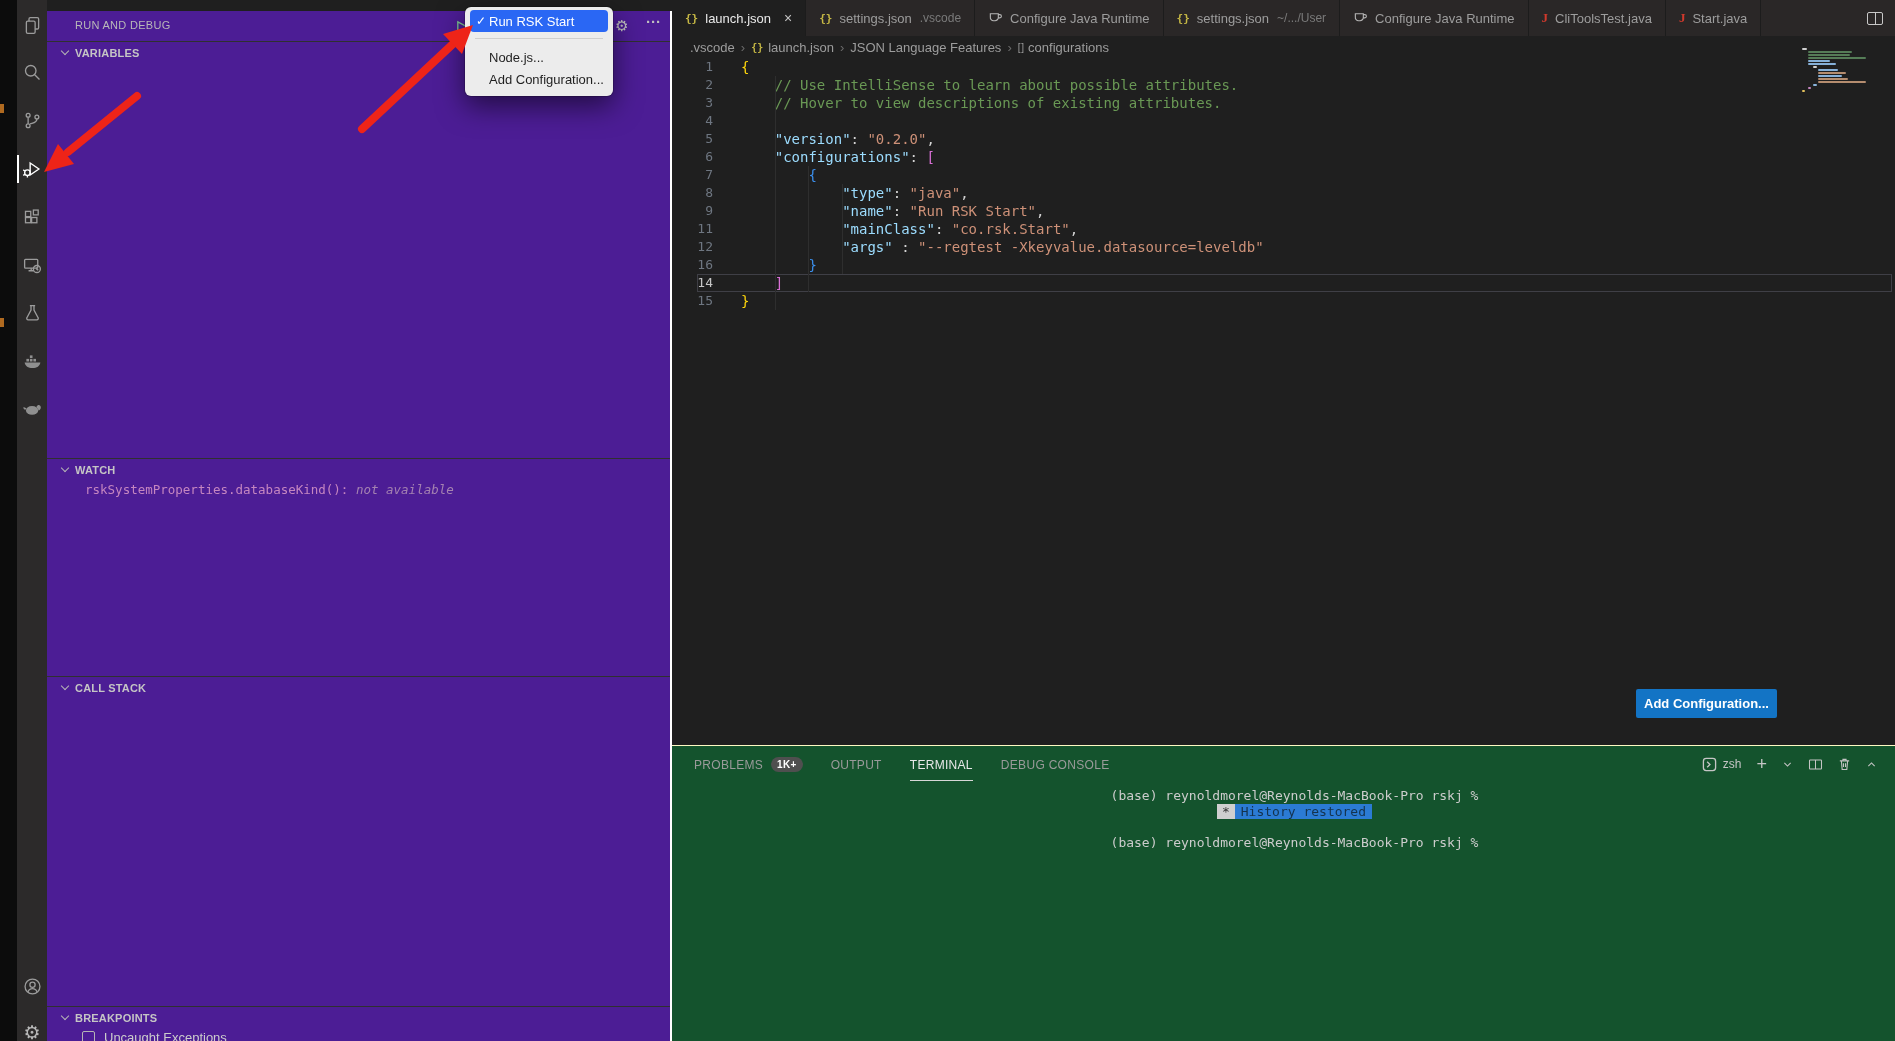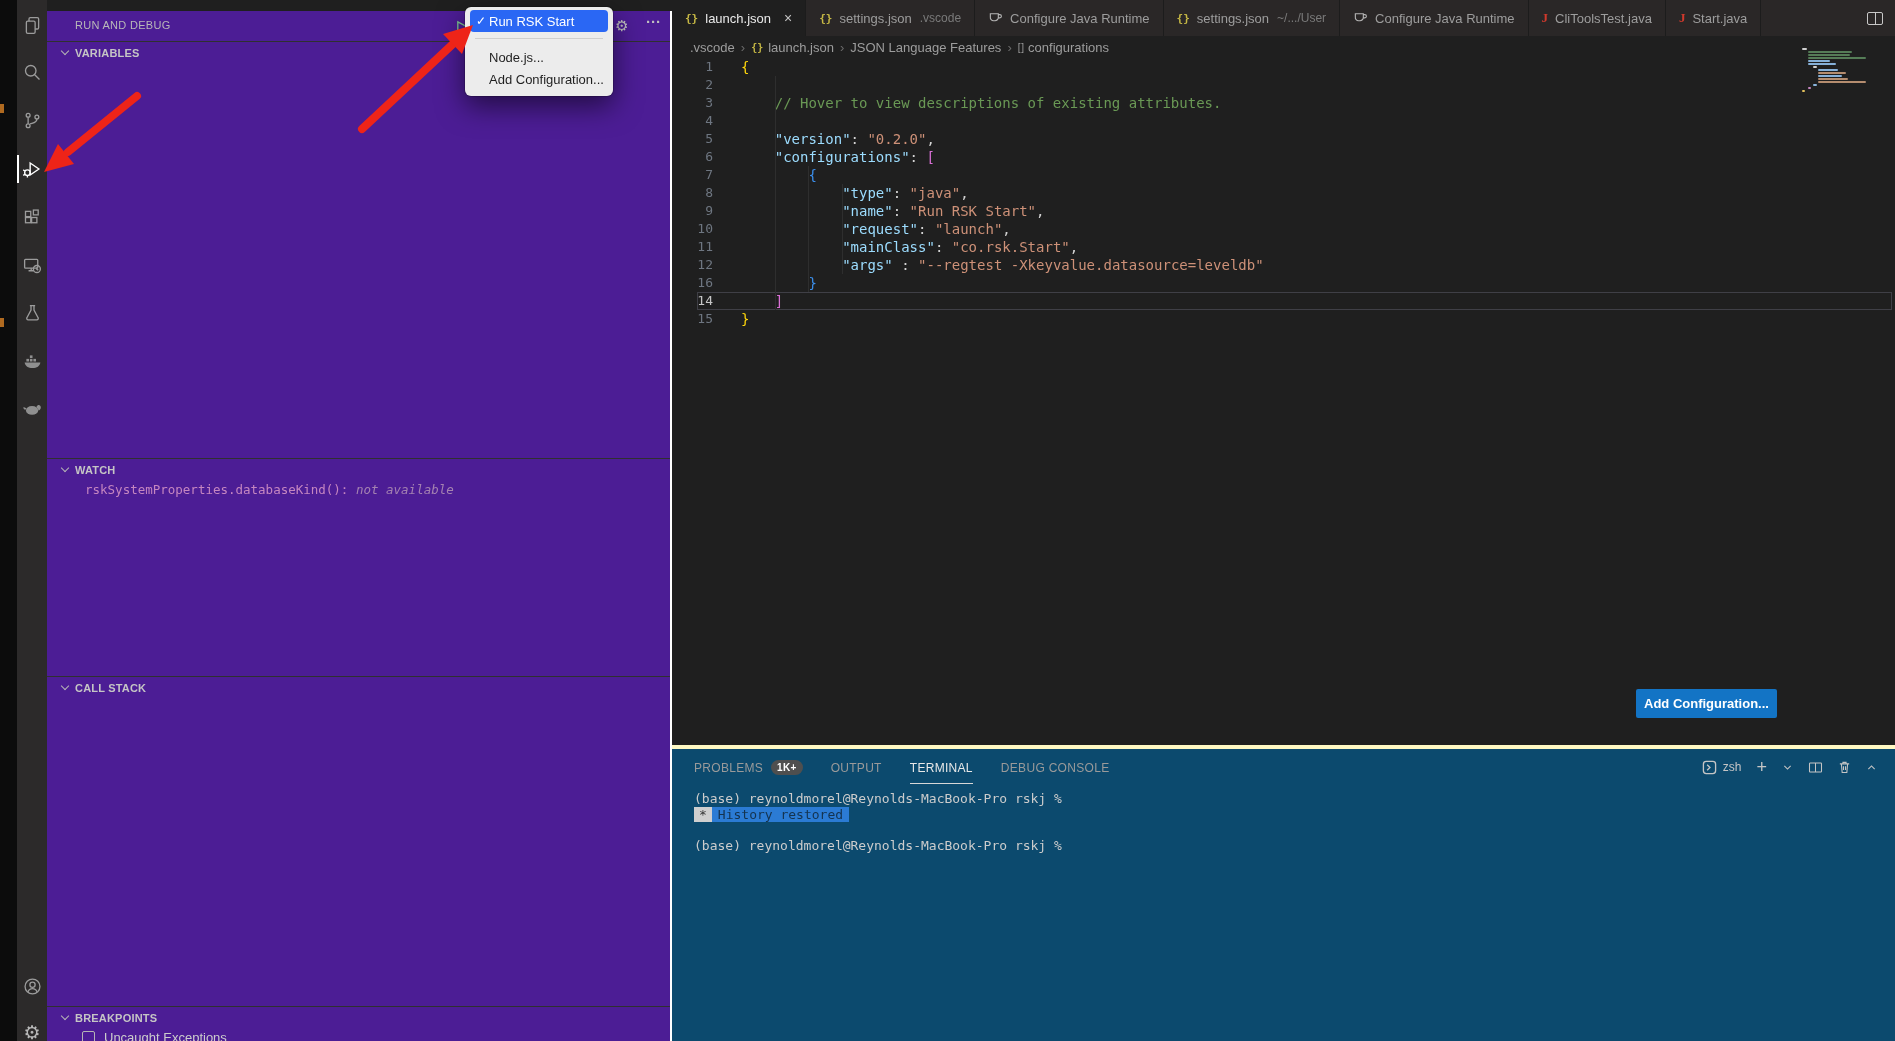--- a/index.html
+++ b/index.html
@@ -69,21 +69,21 @@
   .tok-fg{ color:#d4d4d4; } .tok-comment{ color:#6a9955; } .tok-link{ color:#3794ff; text-decoration:underline; }
   .tok-key{ color:#9cdcfe; } .tok-str{ color:#ce9178; }
   .tok-yellow{ color:#ffd70b; } .tok-pink{ color:#da70d6; } .tok-blue{ color:#3b8eea; }
   .guide{ position:absolute; width:1px; background:#2e2e2e; }
   .minimap{ position:absolute; right:15px; top:48px; width:78px; }
   .mm-row{ height:2px; margin-bottom:1px; border-radius:1px; }
   .add-config-btn{ position:absolute; left:964px; top:689px; width:141px; height:29px; background:#1374c5; color:#ffffff;
                    font-family:"Liberation Sans",sans-serif; font-size:13px; font-weight:700; border:none; border-radius:2px; cursor:pointer; }
 
   
-  .panel{ position:absolute; left:672px; top:745px; right:0; bottom:0; background:#0c4a6e; border-top:4px solid #fef9c3; }
+  .panel{ position:absolute; left:672px; top:745px; right:0; bottom:0; background:#14532d; border-top:1px solid #fef9c3;text-align:center; }
   .panel-header{ height:36px; display:flex; align-items:center; padding-left:22px; gap:28px; }
   .ptab{ display:flex; align-items:center; gap:8px; font-size:12px; color:#9a9a9a; letter-spacing:.3px; cursor:pointer; height:100%; }
   .ptab .lbl{ padding:10px 0 8px; border-bottom:1px solid transparent; }
   .ptab.active .lbl{ color:#e8e8e8; border-bottom-color:#d7d7d7; }
   .pbadge{ background:#4f4f4f; color:#ffffff; font-size:10px; font-weight:700; border-radius:9px; padding:2px 6px; }
   .panel-controls{ margin-left:auto; display:flex; align-items:center; gap:15px; padding-right:18px; }
   .panel-controls svg{ stroke:#c5c5c5; fill:none; stroke-width:1.4; cursor:pointer; }
   .shell-chip{ display:flex; align-items:center; gap:6px; cursor:pointer; }
   .shell-label{ font-size:12px; color:#c5c5c5; }
   .plus-icon{ font-size:18px; color:#c5c5c5; font-weight:400; cursor:pointer; line-height:1; }
@@ -293,29 +293,28 @@
       <span class="crumb-sep">›</span>
       <span class="crumb">
           <span class="bracket-icon">[ ]</span>
           <span>configurations</span>
         </span>
     </div>
 
     <div class="code-area">
       <div id="code-lines">
           <div class="code-line"><span class="ln">1</span><span class="lt"><span class="tok-yellow">{</span></span></div>
-          <div class="code-line"><span class="ln">2</span></div>
+          <div class="code-line"><span class="ln">2</span><span class="lt"><span class="tok-fg">    </span><span class="tok-comment">// Use IntelliSense to learn about possible attributes.</span></span></div>
           <div class="code-line"><span class="ln">3</span><span class="lt"><span class="tok-fg">    </span><span class="tok-comment">// Hover to view descriptions of existing attributes.</span></span></div>
           <div class="code-line"><span class="ln">4</span></div>
           <div class="code-line"><span class="ln">5</span><span class="lt"><span class="tok-fg">    </span><span class="tok-key">"version"</span><span class="tok-fg">: </span><span class="tok-str">"0.2.0"</span><span class="tok-fg">,</span></span></div>
           <div class="code-line"><span class="ln">6</span><span class="lt"><span class="tok-fg">    </span><span class="tok-key">"configurations"</span><span class="tok-fg">: </span><span class="tok-pink">[</span></span></div>
           <div class="code-line"><span class="ln">7</span><span class="lt"><span class="tok-fg">        </span><span class="tok-blue">{</span></span></div>
           <div class="code-line"><span class="ln">8</span><span class="lt"><span class="tok-fg">            </span><span class="tok-key">"type"</span><span class="tok-fg">: </span><span class="tok-str">"java"</span><span class="tok-fg">,</span></span></div>
           <div class="code-line"><span class="ln">9</span><span class="lt"><span class="tok-fg">            </span><span class="tok-key">"name"</span><span class="tok-fg">: </span><span class="tok-str">"Run RSK Start"</span><span class="tok-fg">,</span></span></div>
-          <div class="code-line"><span class="ln">10</span><span class="lt"><span class="tok-fg">            </span><span class="tok-key">"request"</span><span class="tok-fg">: </span><span class="tok-str">"launch"</span><span class="tok-fg">,</span></span></div>
           <div class="code-line"><span class="ln">11</span><span class="lt"><span class="tok-fg">            </span><span class="tok-key">"mainClass"</span><span class="tok-fg">: </span><span class="tok-str">"co.rsk.Start"</span><span class="tok-fg">,</span></span></div>
           <div class="code-line"><span class="ln">12</span><span class="lt"><span class="tok-fg">            </span><span class="tok-key">"args"</span><span class="tok-fg"> : </span><span class="tok-str">"--regtest -Xkeyvalue.datasource=leveldb"</span></span></div>
           <div class="code-line"><span class="ln">16</span><span class="lt"><span class="tok-fg">        </span><span class="tok-blue">}</span></span></div>
           <div class="code-line current"><span class="ln">14</span><span class="lt"><span class="tok-fg">    </span><span class="tok-pink">]</span></span><div class="cl-box"></div></div>
           <div class="code-line"><span class="ln">15</span><span class="lt"><span class="tok-yellow">}</span></span></div>
         </div>
       <div class="guide" style="left:103px; top:18px;  height:234px"></div>
       <div class="guide" style="left:136px; top:108px; height:126px"></div>
       <div class="guide" style="left:170px; top:126px; height:90px"></div>
     </div>

